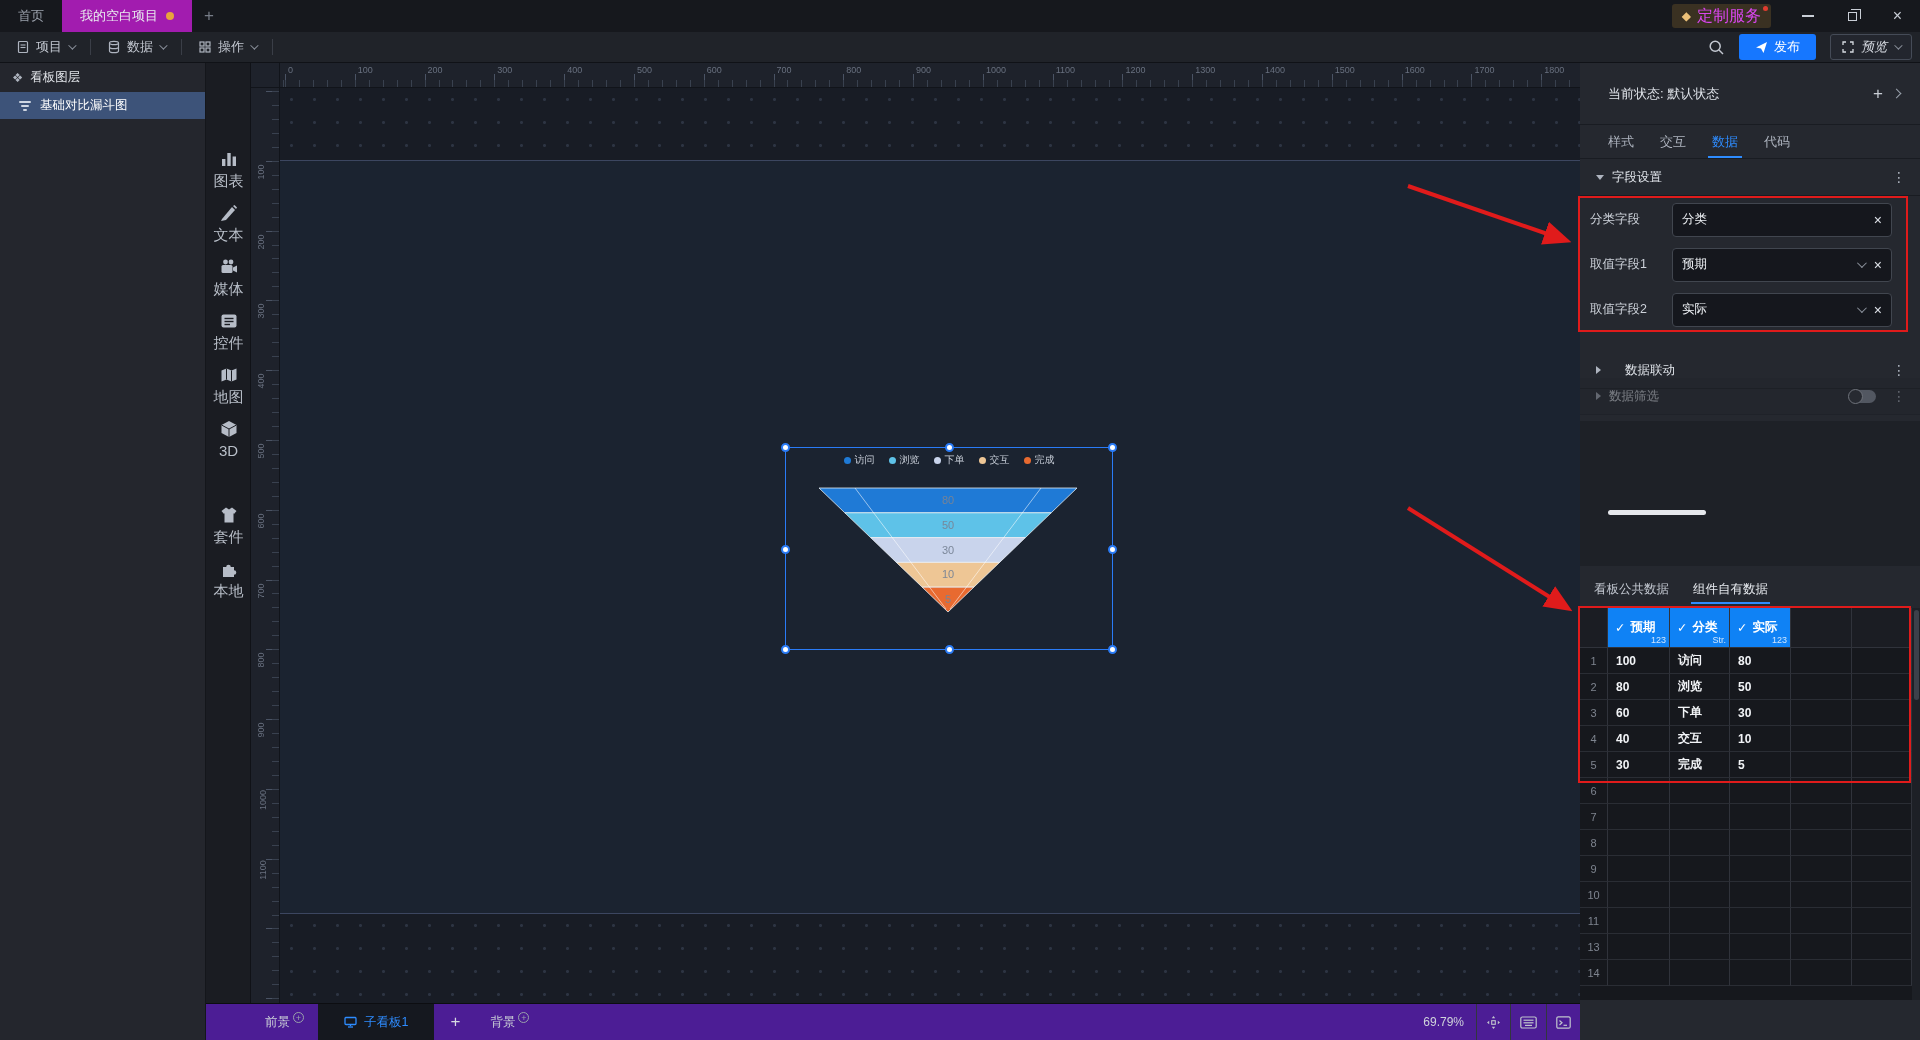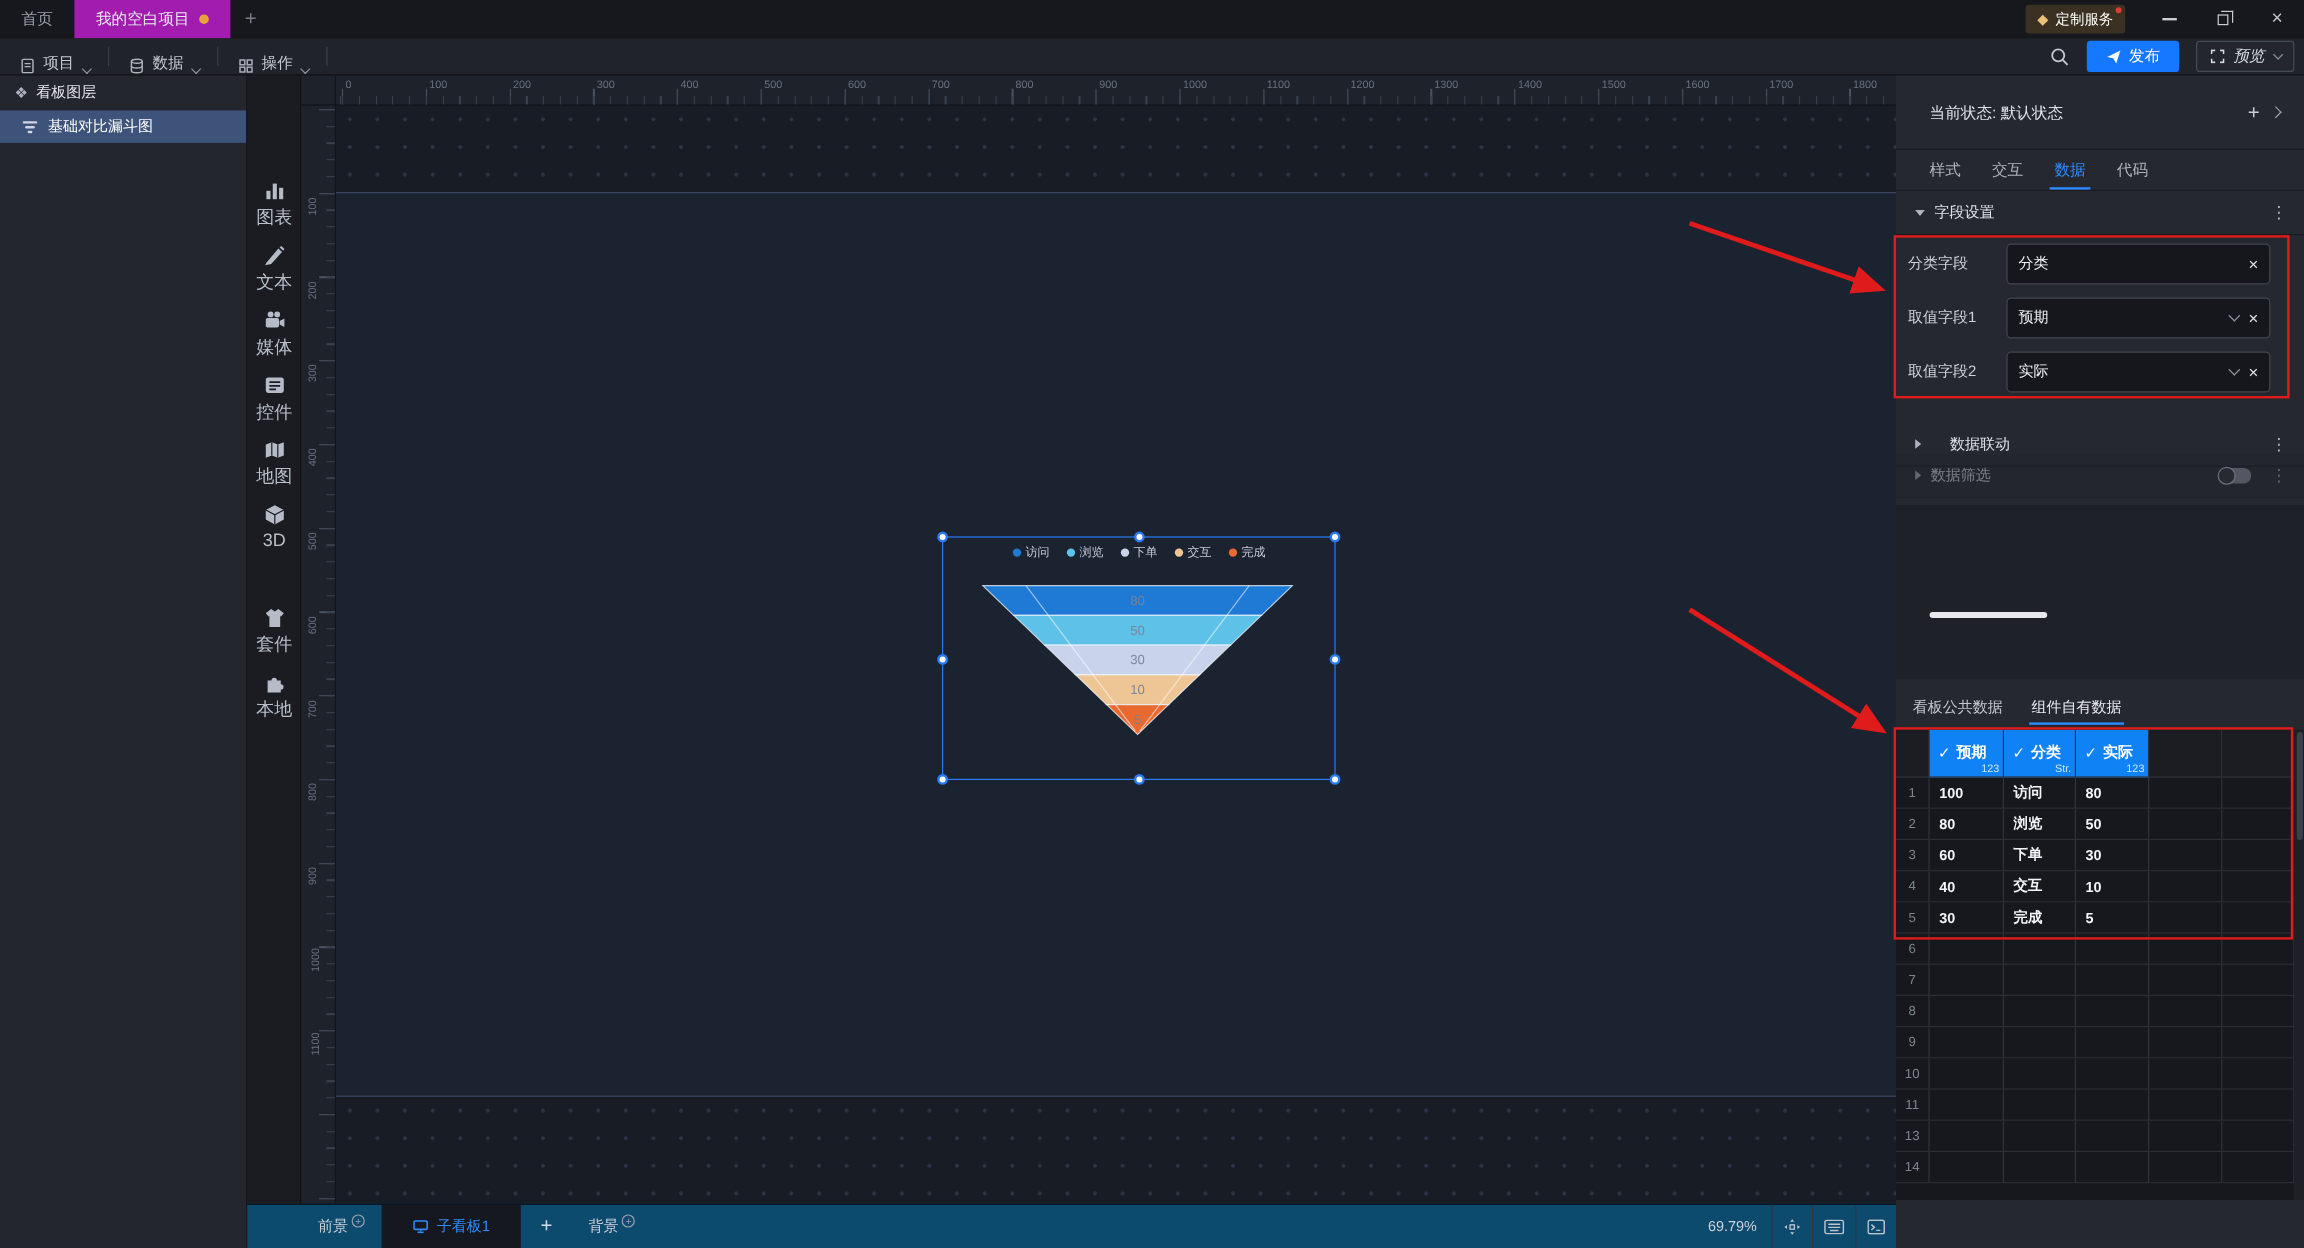--- a/index.html
+++ b/index.html
@@ -8,32 +8,32 @@
   .abs{position:absolute;}
 
   
   .tabbar{left:0;top:0;width:1920px;height:32px;background:#16181d;display:flex;align-items:center;}
   .apptab{height:32px;display:flex;align-items:center;padding:0 18px;color:#9aa0ab;font-size:13px;gap:8px;}
   .apptab.active{background:#a21caf;color:#e8eaef;}
   .mod-dot{width:8px;height:8px;border-radius:50%;background:#e8a33d;}
   .newtab{color:#777d88;font-size:17px;padding:0 12px;}
   .vip{margin-left:auto;height:24px;background:#3a3122;border-radius:3px;display:flex;align-items:center;gap:6px;padding:0 10px;position:relative;}
   .vip .diamond{color:#ecc078;font-size:12px;}
-  .vip .viptext{color:#ffffff;font-size:12px;}
+  .vip .viptext{color:#d946ef;font-size:16px;}
   .vip .reddot{position:absolute;right:3px;top:2px;width:5px;height:5px;border-radius:50%;background:#e03b30;}
   .winbtns{display:flex;margin-left:14px;}
   .winbtn{width:45px;height:32px;display:flex;align-items:center;justify-content:center;color:#c9ced6;}
   .min-ic{width:12px;height:2px;background:#c9ced6;display:block;}
   .max-ic{width:9px;height:9px;border:1px solid #c9ced6;position:relative;display:block;}
   .max-ic::after{content:'';position:absolute;left:2px;top:-4px;width:9px;height:9px;border:1px solid #c9ced6;border-left:none;border-bottom:none;}
   .close-ic{font-size:16px;line-height:1;}
 
   
   .menubar{left:0;top:32px;width:1920px;height:31px;background:#202329;border-bottom:1px solid #101217;display:flex;align-items:center;}
-  .menu-item{display:flex;align-items:flex-end;gap:6px;padding:0 16px;color:#c3c8d1;font-size:13px;height:100%;}
+  .menu-item{display:flex;align-items:center;gap:6px;padding:0 16px;color:#c3c8d1;font-size:13px;height:100%;}
   .menu-sep{width:1px;height:16px;background:#3a3e47;}
   .mchev{width:6px;height:6px;border-right:1.5px solid #8b919c;border-bottom:1.5px solid #8b919c;transform:rotate(45deg) translateY(-2px);}
   .menu-right{margin-left:auto;display:flex;align-items:center;gap:14px;padding-right:8px;}
   .btn-publish{height:26px;background:#1677ff;border-radius:3px;color:#fff;display:flex;align-items:center;gap:6px;padding:0 16px;font-size:13px;}
   .btn-preview{height:26px;background:#23262e;border:1px solid #454b57;border-radius:3px;color:#d6dae1;display:flex;align-items:center;gap:7px;padding:0 11px;font-size:13px;font-style:italic;}
 
   
   .layers{left:0;top:63px;width:206px;height:977px;background:#24262d;border-right:1px solid #14161b;}
   .layers-header{height:29px;display:flex;align-items:center;gap:7px;padding:0 12px;color:#e2e5ea;font-size:12.5px;}
   .layer-item{height:27px;display:flex;align-items:center;gap:8px;padding:0 0 0 18px;background:#3d5379;color:#fff;font-size:12.5px;}
@@ -67,21 +67,21 @@
 
   
   .selbox{position:absolute;left:534px;top:384px;width:328px;height:203px;border:1.5px solid #2a7bf6;}
   .handle{position:absolute;width:9px;height:9px;border-radius:50%;background:#fff;border:2px solid #2a7bf6;}
   .legend{position:absolute;left:534px;top:390px;width:328px;display:flex;justify-content:center;gap:14px;}
   .lg-item{display:flex;align-items:center;gap:4px;color:#c6ccd6;font-size:10px;}
   .lg-dot{width:7px;height:7px;border-radius:50%;}
   .funnel-wrap{position:absolute;left:567px;top:424px;width:260px;height:130px;}
 
   
-  .bottombar{left:206px;top:1003px;width:1374px;height:37px;background:#0c4a6e;border-top:1px solid #0c0d11;display:flex;align-items:center;}
+  .bottombar{left:206px;top:1003px;width:1374px;height:37px;background:#4c1d95;border-top:1px solid #0c0d11;display:flex;align-items:center;}
   .bb-item{display:flex;align-items:center;gap:3px;color:#c9ced6;font-size:12.5px;padding:0 14px;height:100%;}
   .plus-badge{font-size:9px;color:#9aa1ac;border:1px solid #9aa1ac;border-radius:50%;width:11px;height:11px;line-height:10px;text-align:center;transform:translateY(-5px);}
   .bb-tab-active{height:100%;display:flex;align-items:center;gap:7px;background:#15181f;color:#2e8cff;padding:0 26px;font-size:12.5px;}
   .bb-add{color:#d6dae1;font-size:17px;padding:0 16px;}
   .bb-right{margin-left:auto;display:flex;align-items:center;height:100%;}
   .bb-zoom{color:#cfd3da;font-size:12px;padding:0 12px;}
   .bb-icon{height:100%;display:flex;align-items:center;padding:0 9px;border-left:1px solid #32363e;color:#c0c5cd;}
 
   
   .rpanel{left:1580px;top:63px;width:340px;height:977px;background:#25282f;}

